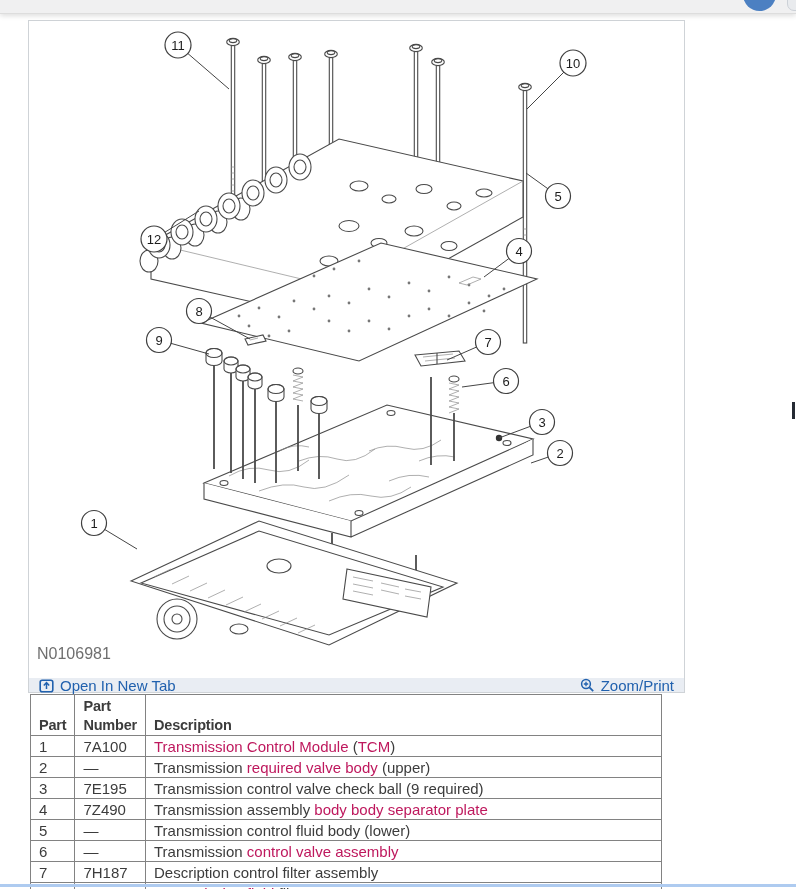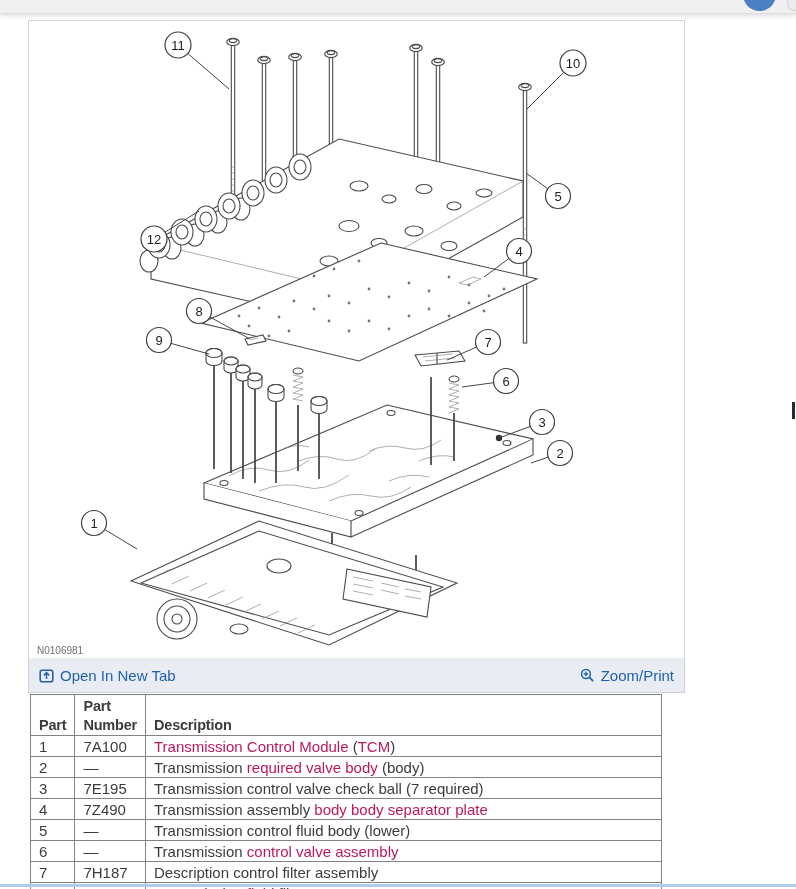--- a/index.html
+++ b/index.html
@@ -11,22 +11,22 @@
   .topstrip{position:absolute;left:0;top:0;width:796px;height:13px;background:#f0f0f1;
     border-bottom:1px solid #dddddd;box-shadow:0 2px 5px rgba(0,0,0,.13);z-index:5}
   .blue-dot{position:absolute;left:743px;top:-22px;width:33px;height:33px;border-radius:50%;
     background:#4c80c2;z-index:6}
   .corner-frag{position:absolute;left:787px;top:-15px;width:26px;height:26px;border-radius:7px;
     background:#e9ebee;border:1px solid #ccd1d7;z-index:6;box-sizing:border-box}
   
   .panel{position:absolute;left:28px;top:20px;width:657px;height:673px;border:1px solid #cfd3d7;
     background:#fff;box-sizing:border-box;z-index:2}
   .fig{position:relative;width:655px;height:645px;overflow:hidden}
-  .watermark{position:absolute;left:8px;top:624px;font-size:10px;color:#6f6f6f}
-  .toolbar{position:absolute;left:0;bottom:0;width:655px;height:34px;background:#e9edf3;
+  .watermark{position:absolute;left:8px;top:624px;font-size:16px;color:#6f6f6f}
+  .toolbar{position:absolute;left:0;bottom:0;width:655px;height:14px;background:#e9edf3;
     display:flex;align-items:center;justify-content:space-between;padding:0 10px;box-sizing:border-box}
   .tb-link{display:flex;align-items:center;gap:6px;color:#2161ae;font-size:15px;cursor:pointer;text-decoration:none}
   .tb-link svg{display:block}
   
   .ln{stroke:#4a4a4a;fill:#ffffff;stroke-width:1.1}
   .lnf{stroke:#4a4a4a;fill:none;stroke-width:1.1}
   .d{stroke:#8d8d8d;fill:none;stroke-width:.7}
   .pin{stroke:#4a4a4a;stroke-width:1.8}
   .lead{stroke:#454545;stroke-width:1;fill:none}
   .co{stroke:#3f3f3f;fill:#ffffff;stroke-width:1.2}
@@ -367,26 +367,26 @@
   </thead>
   <tbody>
     <tr>
       <td>1</td>
       <td>7A100</td>
       <td><span class="lnk">Transmission Control Module</span><span> (</span><span class="lnk">TCM</span><span>)</span></td>
     </tr>
     <tr>
       <td>2</td>
       <td>—</td>
-      <td><span>Transmission </span><span class="lnk">required valve body</span><span> (body)</span></td>
+      <td><span>Transmission </span><span class="lnk">required valve body</span><span> (upper)</span></td>
     </tr>
     <tr>
       <td>3</td>
       <td>7E195</td>
-      <td><span>Transmission control valve check ball (7 required)</span></td>
+      <td><span>Transmission control valve check ball (9 required)</span></td>
     </tr>
     <tr>
       <td>4</td>
       <td>7Z490</td>
       <td><span>Transmission assembly </span><span class="lnk">body body separator plate</span></td>
     </tr>
     <tr>
       <td>5</td>
       <td>—</td>
       <td><span>Transmission control fluid body (lower)</span></td>

